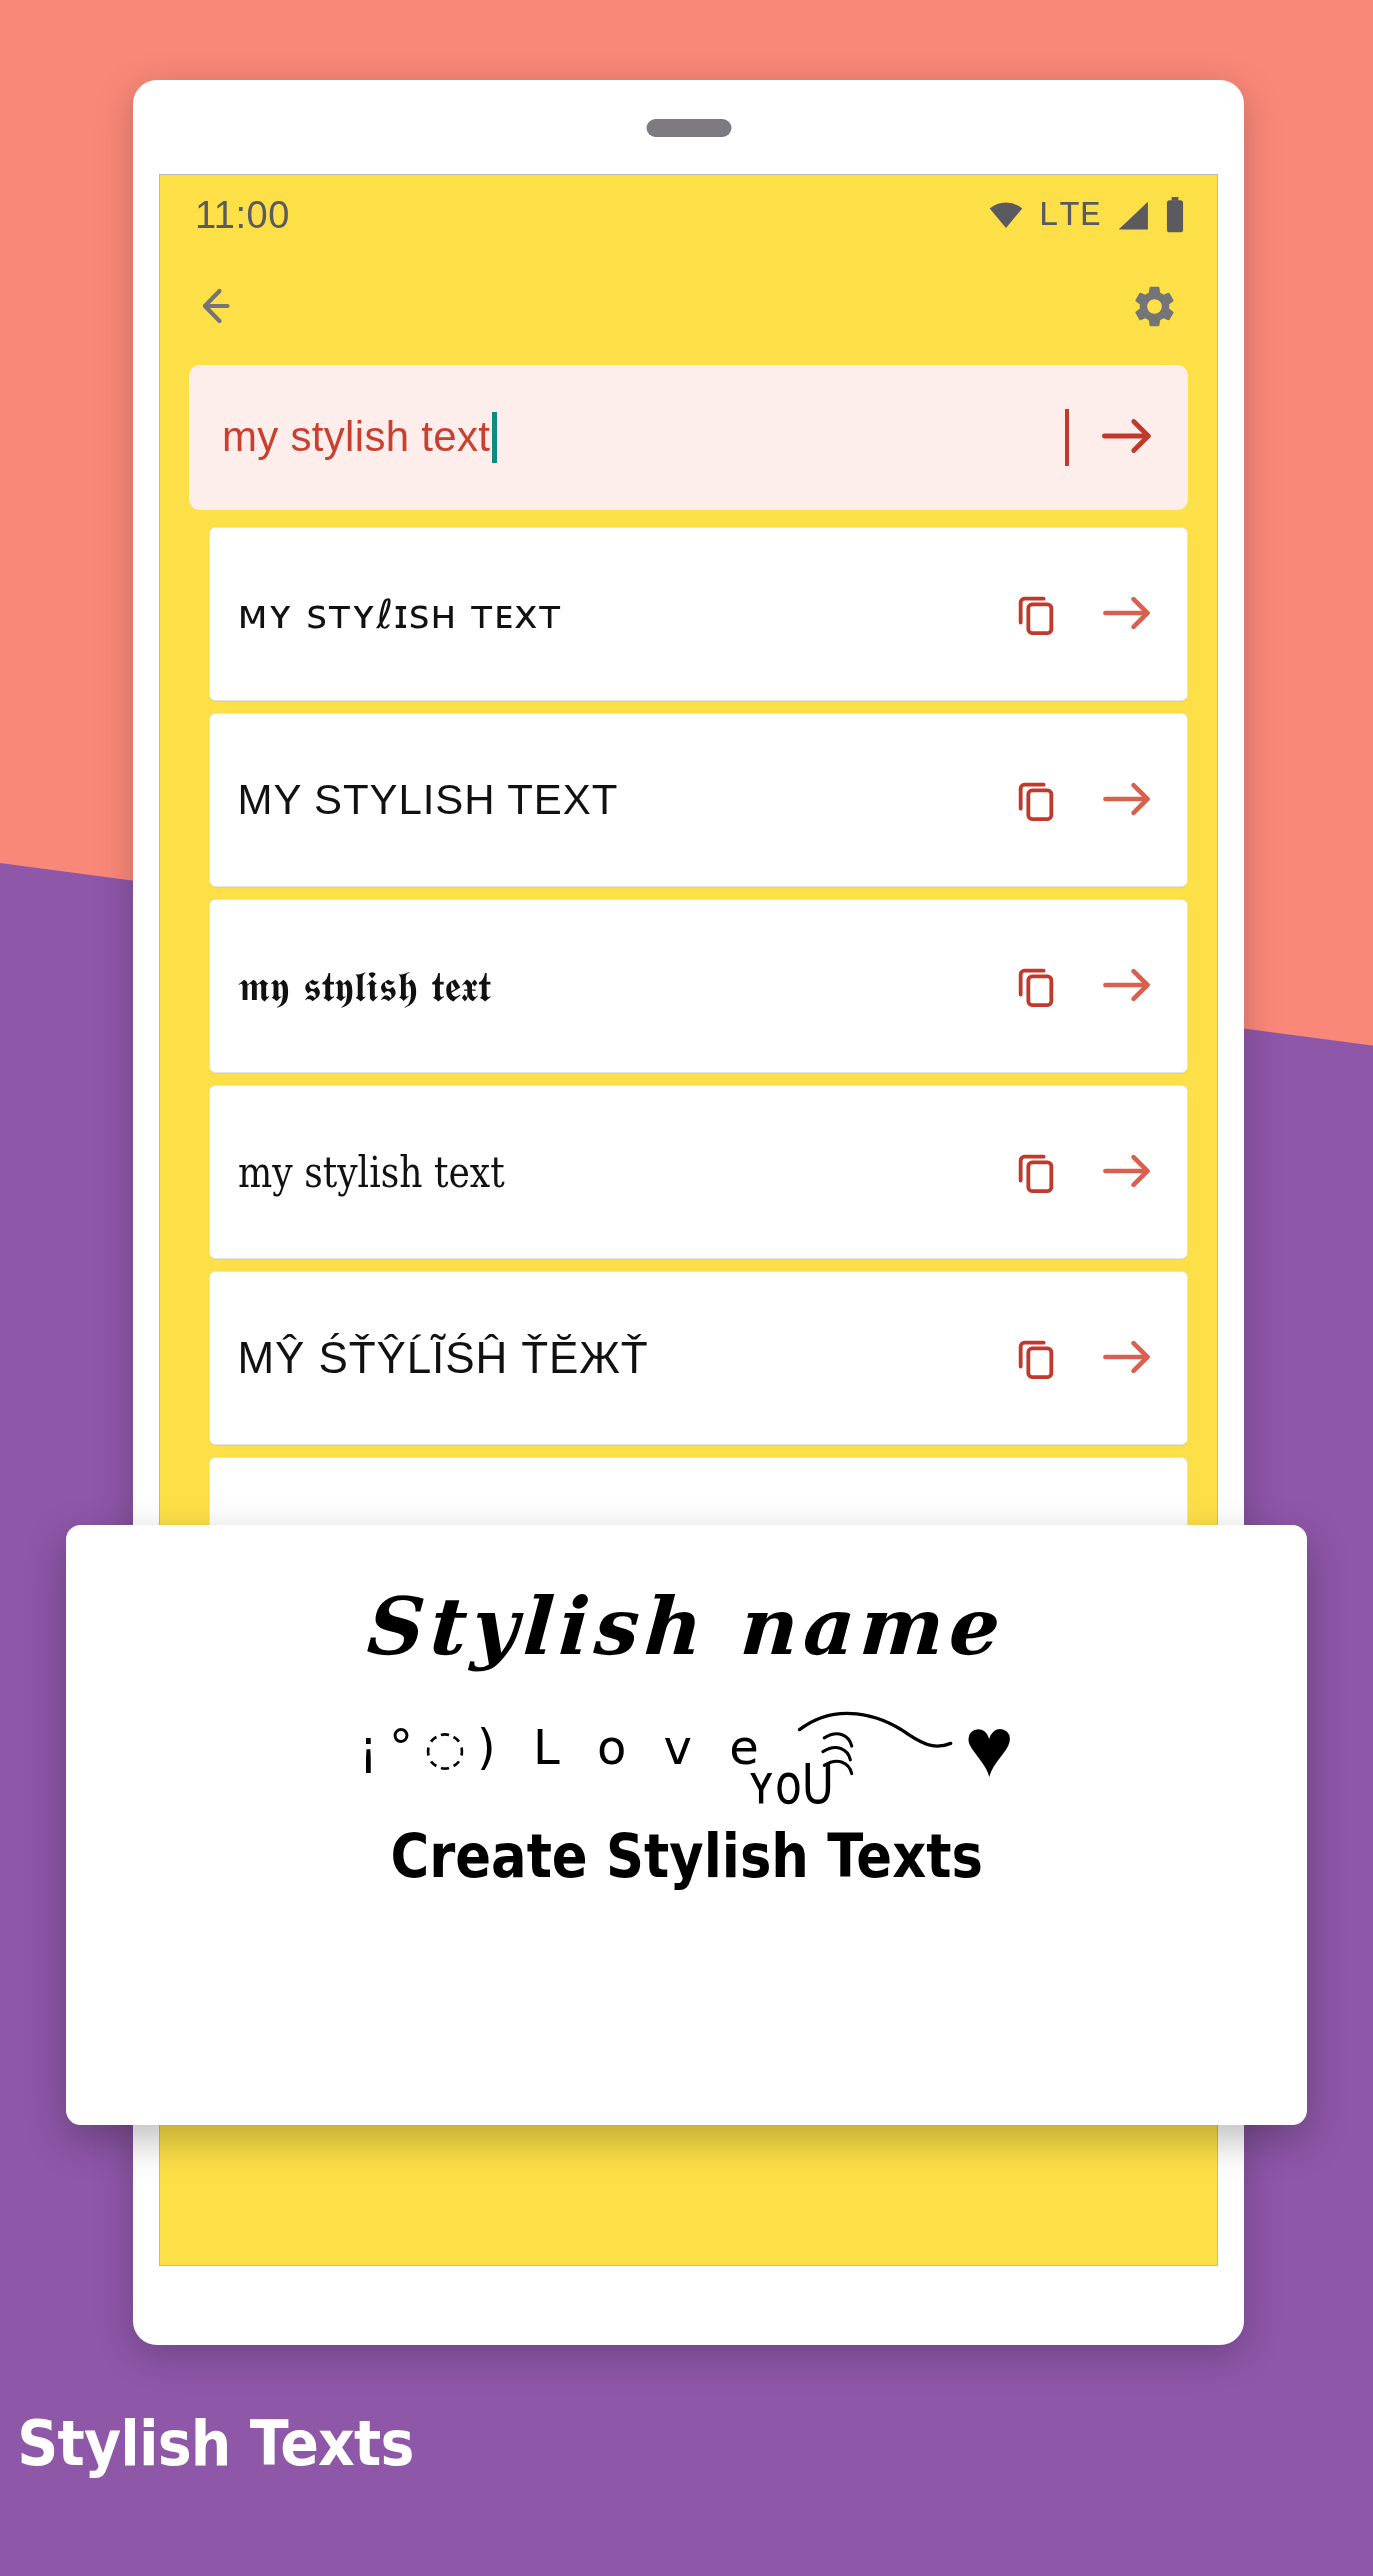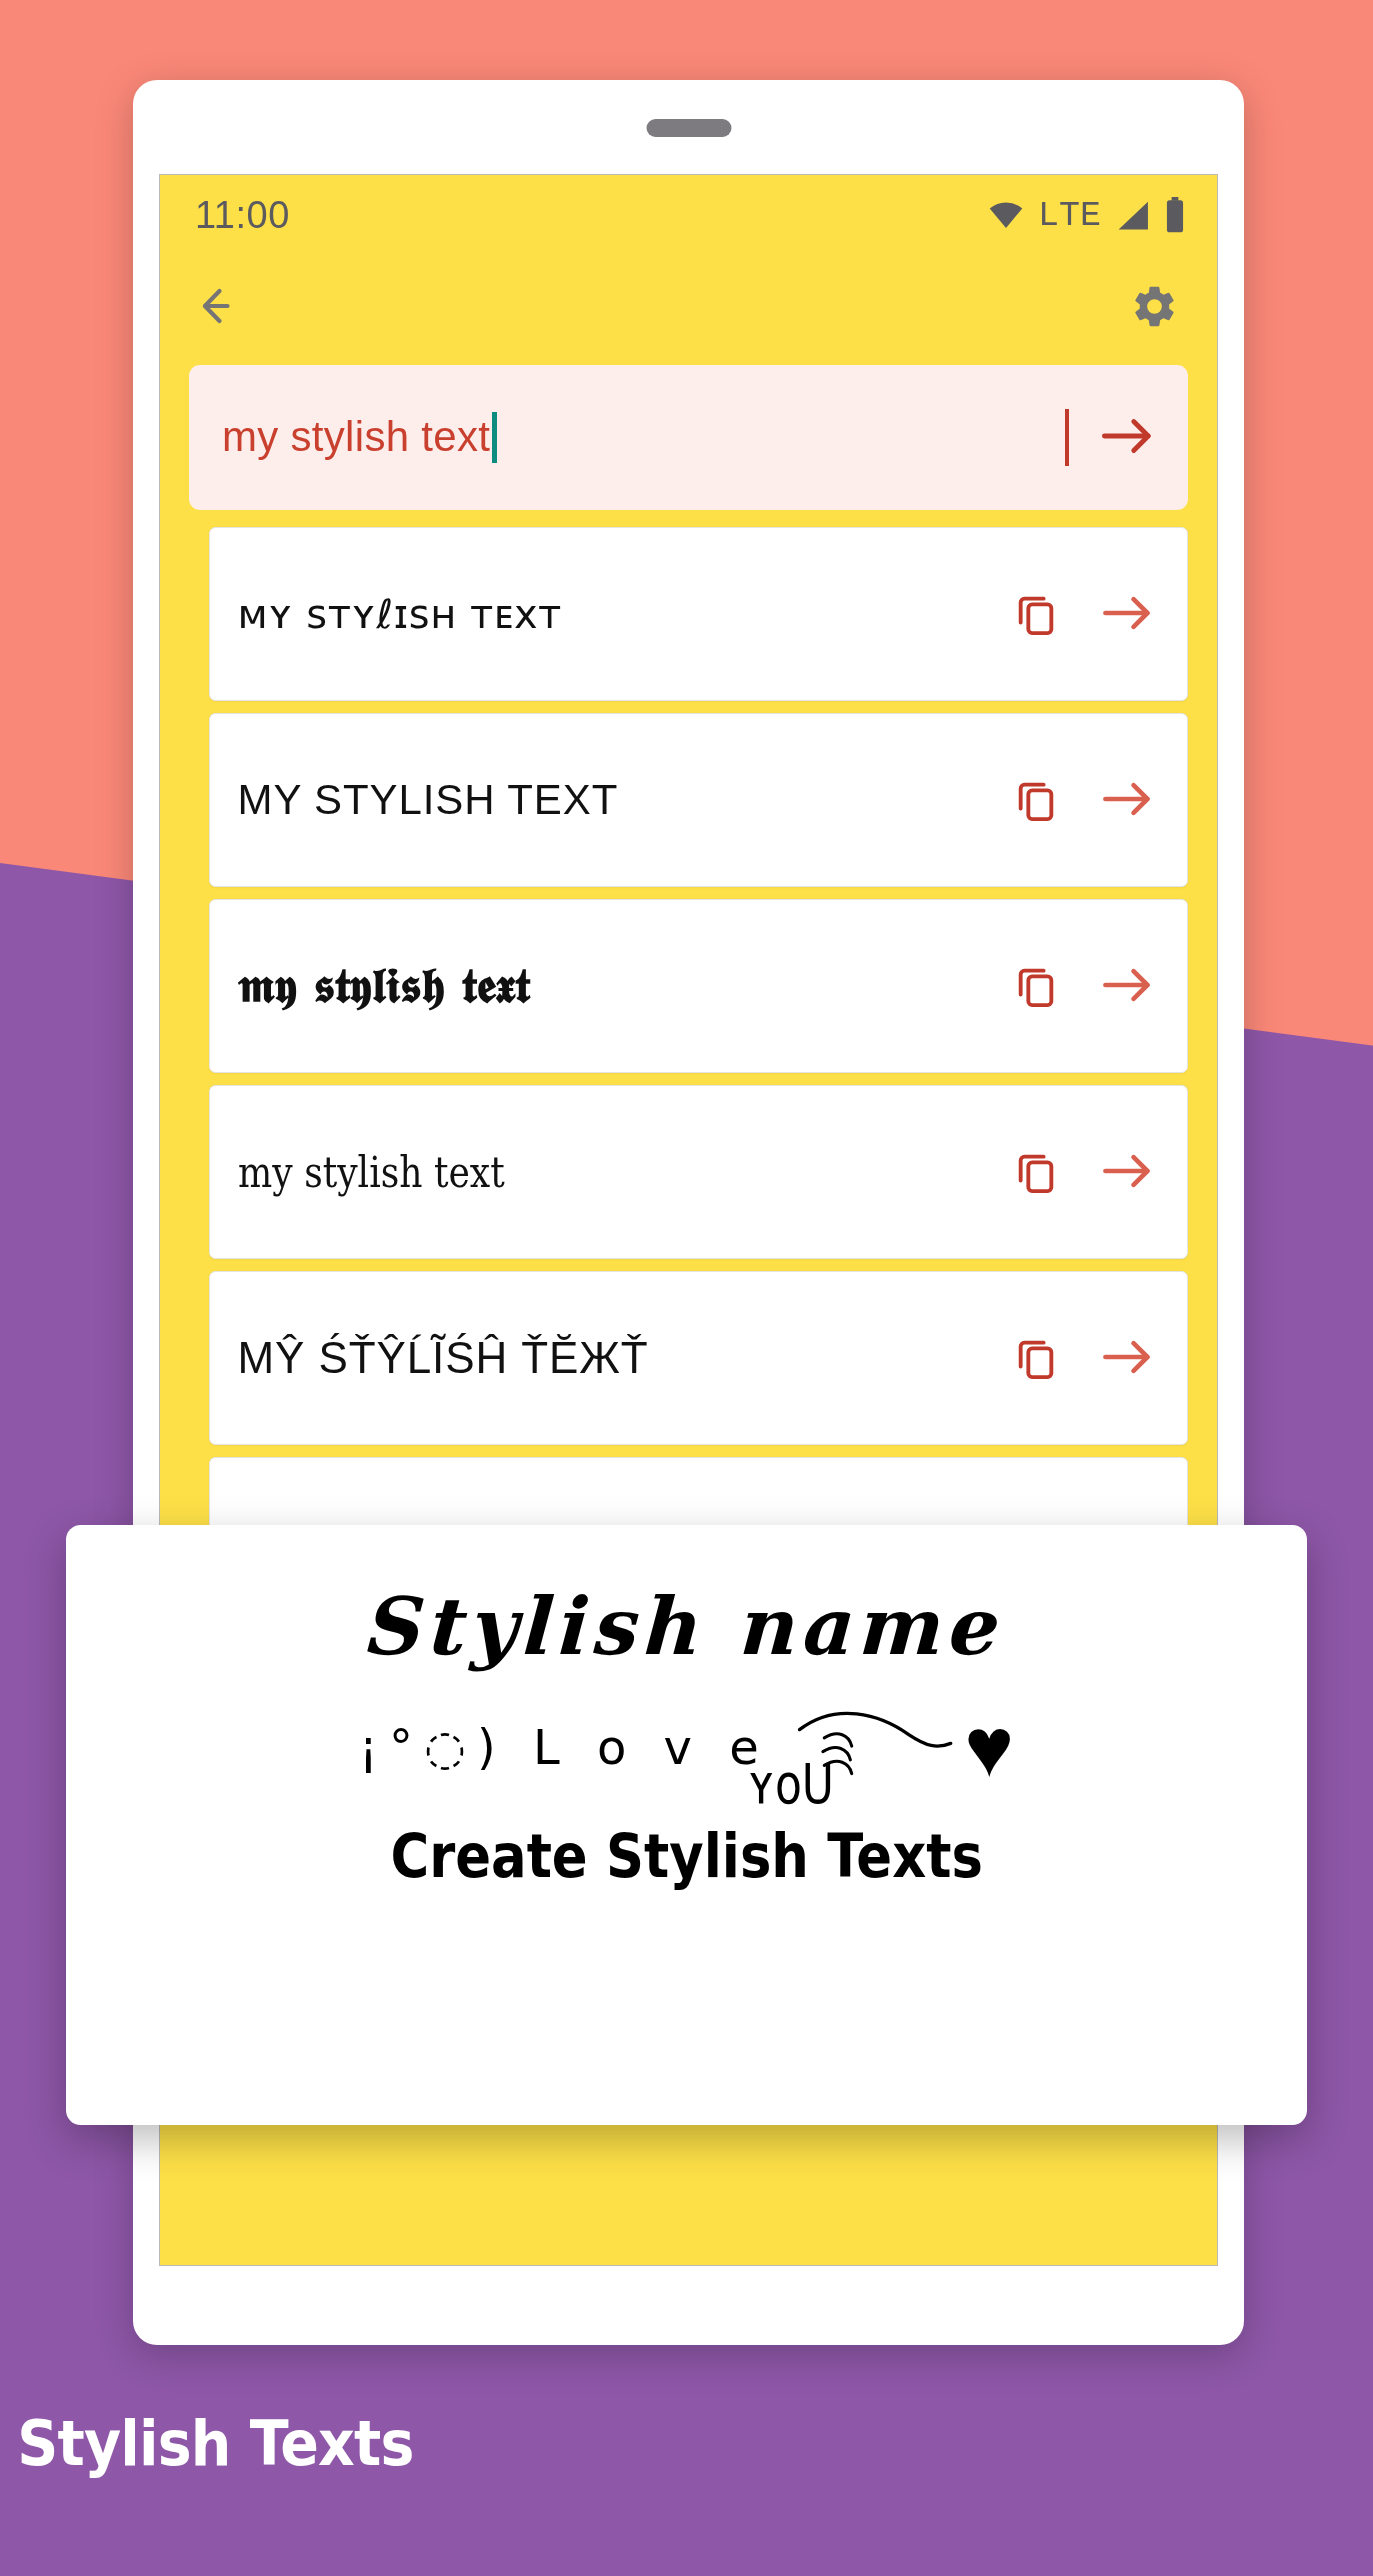--- a/index.html
+++ b/index.html
@@ -95,21 +95,21 @@
     display:flex; align-items:center;
     padding:0 31px 0 27.5px;
     box-shadow:0 0.9px 1.8px rgba(0,0,0,0.045);
     margin-left:20px;
   }
   .style-text { flex:1; color:#111; white-space:nowrap; overflow:hidden; }
   .row-actions { display:flex; align-items:center; gap:42px; }
 
   .s-smallcaps { font-size:40px; font-family:"DejaVu Sans", sans-serif; letter-spacing:0.5px; }
   .s-upper     { font-size:42px; font-family:"Liberation Sans", sans-serif; letter-spacing:0.9px; }
-  .s-fraktur   { font-size:48px; font-family:"DejaVu Serif", serif; font-weight:bold; }
+  .s-fraktur   { font-size:42px; font-family:"DejaVu Serif", serif; font-weight:normal; }
   .s-outline   { font-size:42px; font-family:"DejaVu Serif", serif;
                  transform:scaleX(0.86); transform-origin:left center; }
   .s-accent    { font-size:44px; font-family:"Liberation Sans", sans-serif; letter-spacing:0.9px; }
   .s-fraktur2  { font-size:40px; font-family:"DejaVu Serif", serif; }
 
   
   #promo-card {
     position:absolute;
     left:66px; top:1525px;
     width:1241px; height:600px;

